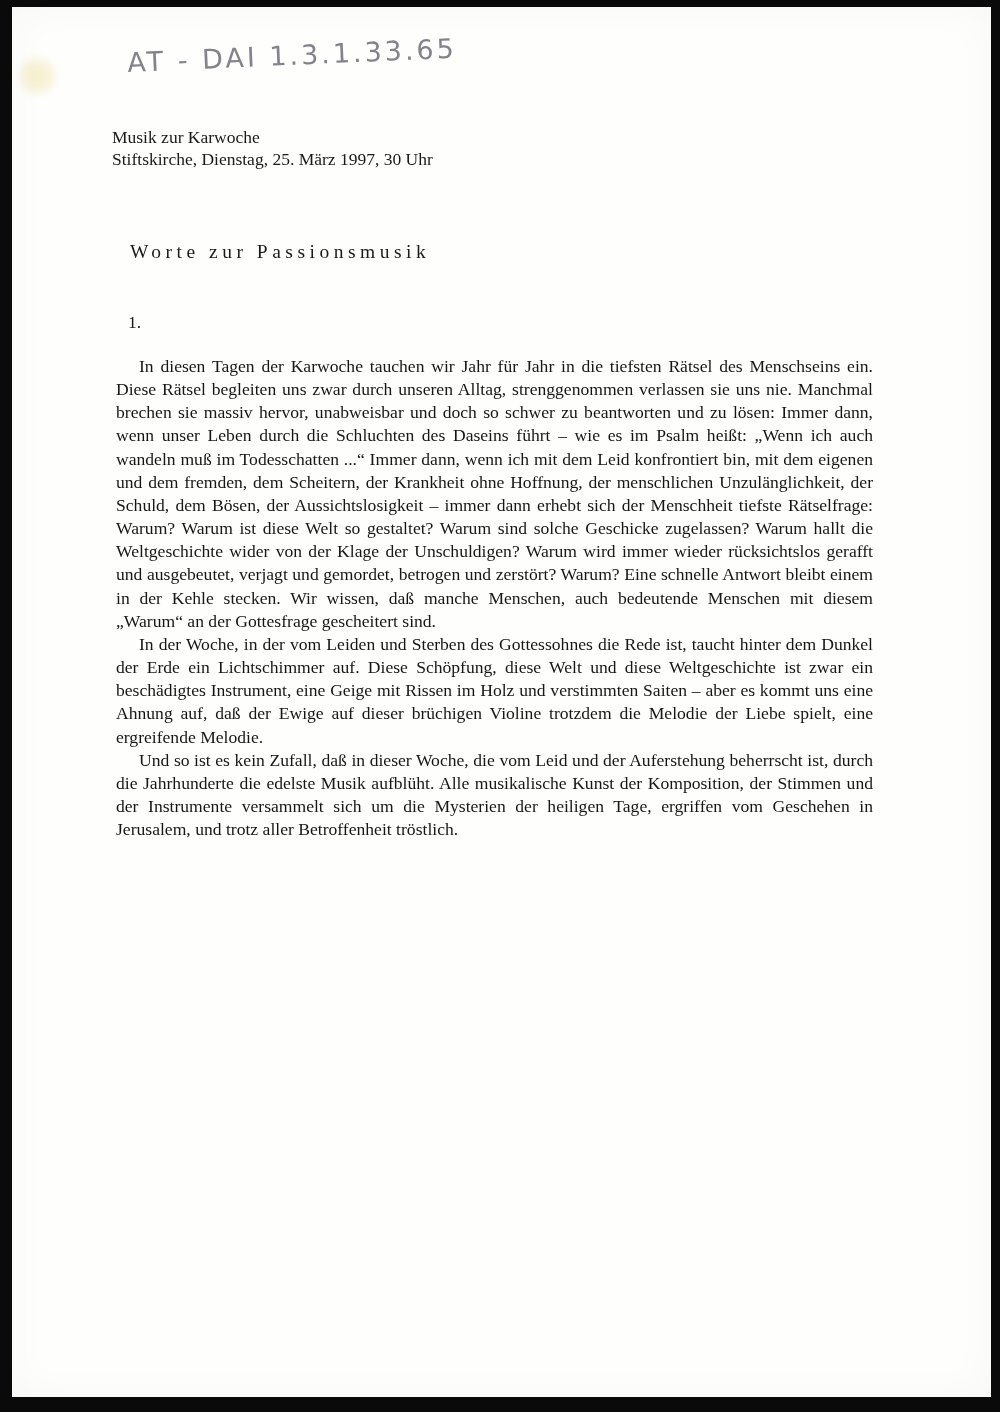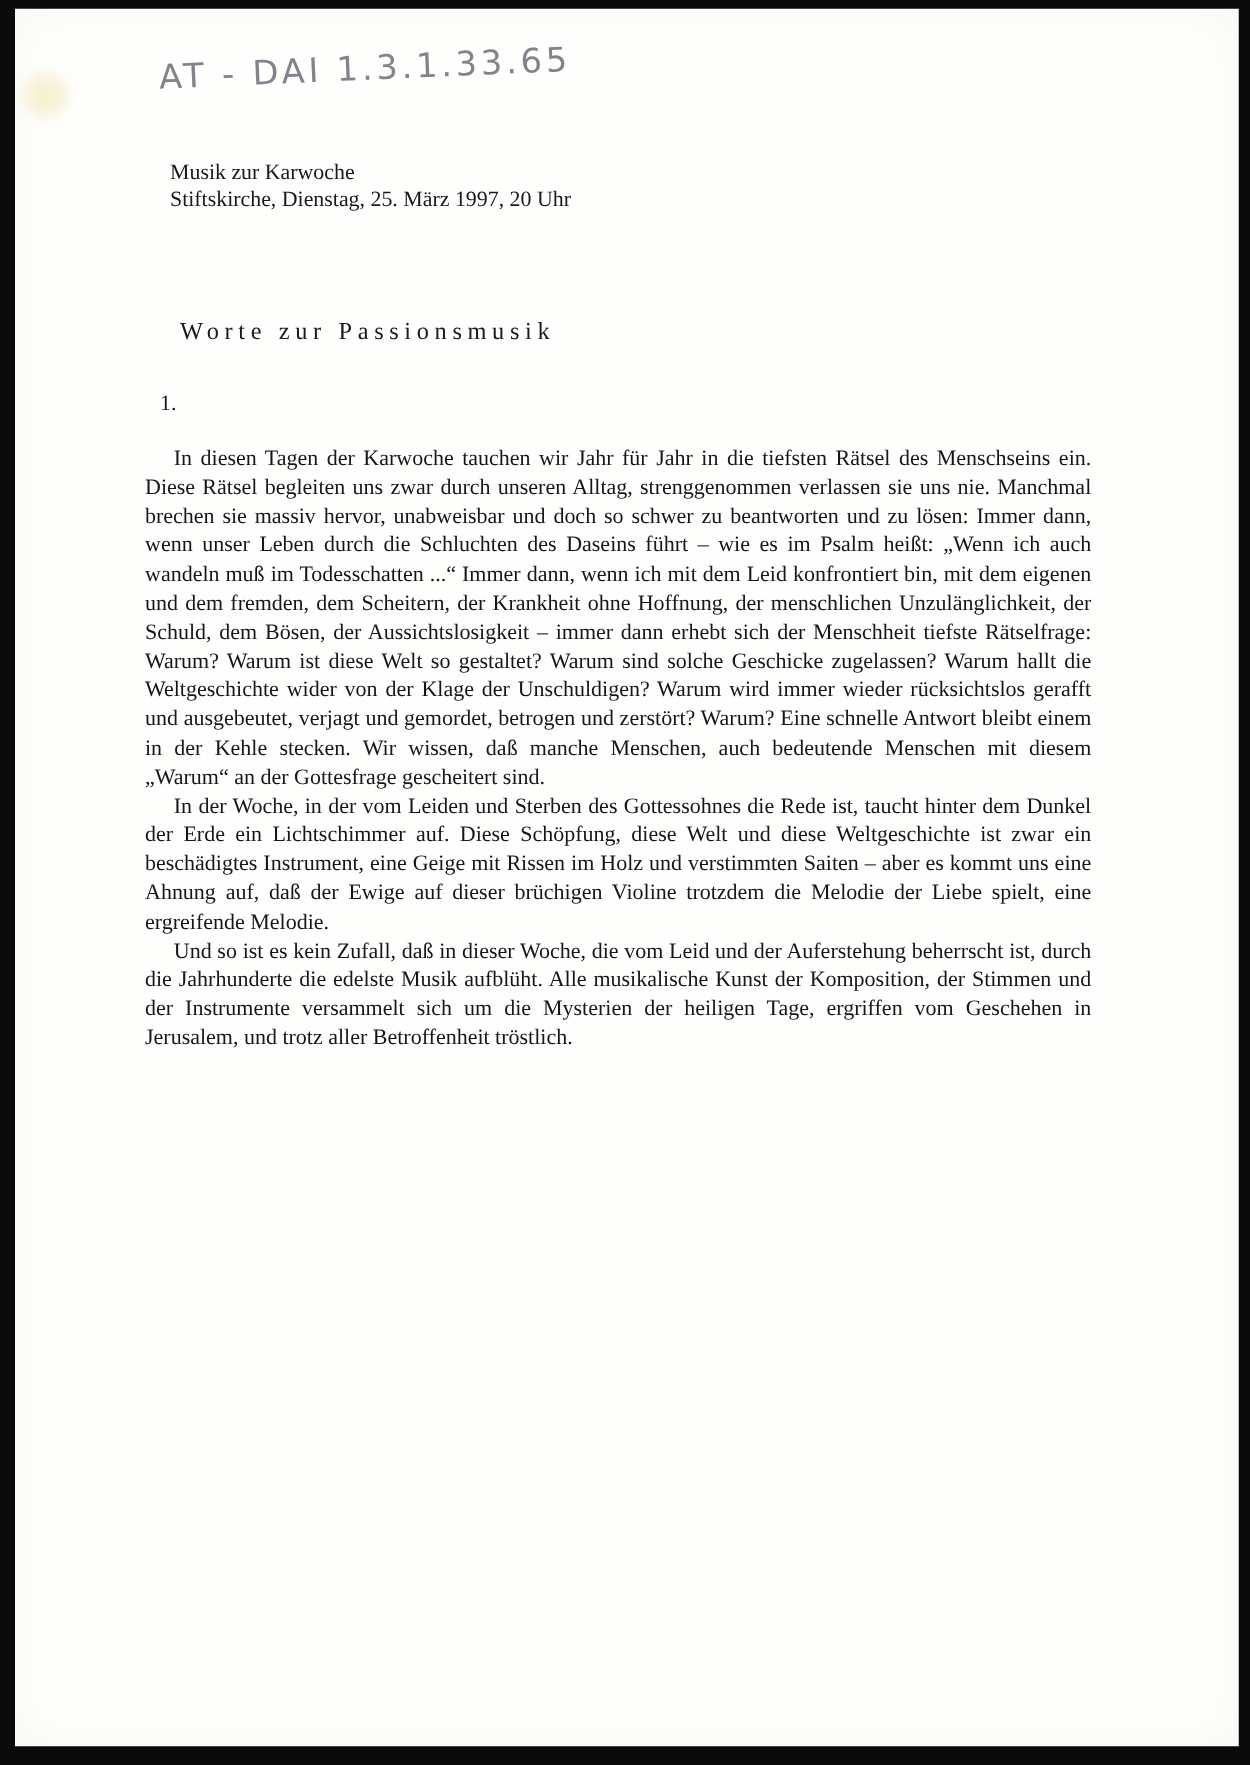--- a/index.html
+++ b/index.html
@@ -40,31 +40,31 @@
     font-family: "DejaVu Sans", sans-serif;
     font-size: 27px;
     letter-spacing: 3px;
     color: #83838b;
     transform: rotate(-2.5deg);
     transform-origin: left bottom;
     white-space: nowrap;
   }
   .header {
     position: absolute;
-    left: 124px;
+    left: 100px;
     top: 119px;
     font-size: 17.5px;
     line-height: 22px;
     color: #191919;
   }
   .title {
     position: absolute;
     left: 116px;
     top: 232px;
-    margin: 16px;
+    margin: 2px;
     font-size: 19.5px;
     font-weight: normal;
     letter-spacing: 4.5px;
     color: #1b1b1b;
   }
   .section-number {
     position: absolute;
     left: 116px;
     top: 305px;
     font-size: 17.5px;
@@ -86,21 +86,21 @@
   }
 </style>
 </head>
 <body>
 
 <div class="paper">
   <div class="smudge"></div>
   <div class="handwriting">AT - DAI 1.3.1.33.65</div>
   <div class="header">
     <div>Musik zur Karwoche</div>
-    <div>Stiftskirche, Dienstag, 25. März 1997, 20 Uhr</div>
+    <div>Stiftskirche, Dienstag, 25. März 1997, 30 Uhr</div>
   </div>
   <h1 class="title">Worte zur Passionsmusik</h1>
   <div class="section-number">1.</div>
   <div class="body-text">
     <p>In diesen Tagen der Karwoche tauchen wir Jahr für Jahr in die tiefsten Rätsel des Menschseins ein. Diese Rätsel begleiten uns zwar durch unseren Alltag, strenggenommen verlassen sie uns nie. Manchmal brechen sie massiv hervor, unabweisbar und doch so schwer zu beantworten und zu lösen: Immer dann, wenn unser Leben durch die Schluchten des Daseins führt – wie es im Psalm heißt: „Wenn ich auch wandeln muß im Todesschatten ...“ Immer dann, wenn ich mit dem Leid konfrontiert bin, mit dem eigenen und dem fremden, dem Scheitern, der Krankheit ohne Hoffnung, der menschlichen Unzulänglichkeit, der Schuld, dem Bösen, der Aussichtslosigkeit – immer dann erhebt sich der Menschheit tiefste Rätselfrage: Warum? Warum ist diese Welt so gestaltet? Warum sind solche Geschicke zugelassen? Warum hallt die Weltgeschichte wider von der Klage der Unschuldigen? Warum wird immer wieder rücksichtslos gerafft und ausgebeutet, verjagt und gemordet, betrogen und zerstört? Warum? Eine schnelle Antwort bleibt einem in der Kehle stecken. Wir wissen, daß manche Menschen, auch bedeutende Menschen mit diesem „Warum“ an der Gottesfrage gescheitert sind.</p>
     <p>In der Woche, in der vom Leiden und Sterben des Gottessohnes die Rede ist, taucht hinter dem Dunkel der Erde ein Lichtschimmer auf. Diese Schöpfung, diese Welt und diese Weltgeschichte ist zwar ein beschädigtes Instrument, eine Geige mit Rissen im Holz und verstimmten Saiten – aber es kommt uns eine Ahnung auf, daß der Ewige auf dieser brüchigen Violine trotzdem die Melodie der Liebe spielt, eine ergreifende Melodie.</p>
     <p>Und so ist es kein Zufall, daß in dieser Woche, die vom Leid und der Auferstehung beherrscht ist, durch die Jahrhunderte die edelste Musik aufblüht. Alle musikalische Kunst der Komposition, der Stimmen und der Instrumente versammelt sich um die Mysterien der heiligen Tage, ergriffen vom Geschehen in Jerusalem, und trotz aller Betroffenheit tröstlich.</p>
   </div>
 </div>
 

